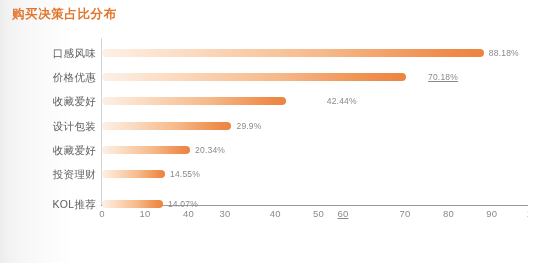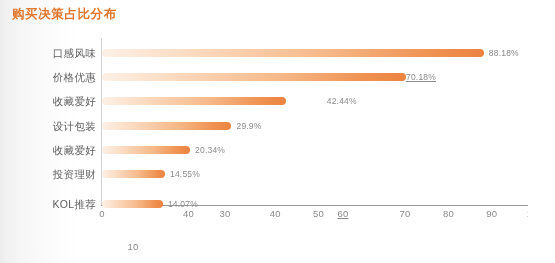--- a/index.html
+++ b/index.html
@@ -144,21 +144,21 @@
           <div class="bar-track" style="width: 381.819px;">
             <div class="bar" style="width: 100%;"></div>
           </div>
           <div class="val-label" style="left: 488.819px;">88.18%</div>
         </div>
         <div class="bar-row" style="top: 65.2px;">
           <div class="cat-label">价格优惠</div>
           <div class="bar-track" style="width: 303.879px;">
             <div class="bar" style="width: 100%;"></div>
           </div>
-          <div class="val-label" style="left: 406px; text-decoration: underline;">70.18%</div>
+          <div class="val-label" style="left: 428px; text-decoration: underline;">70.18%</div>
         </div>
         <div class="bar-row" style="top: 89.4px;">
           <div class="cat-label">收藏爱好</div>
           <div class="bar-track" style="width: 183.765px;">
             <div class="bar" style="width: 100%;"></div>
           </div>
           <div class="val-label" style="left: 290.765px; margin-left: 36px;">42.44%</div>
         </div>
         <div class="bar-row" style="top: 113.6px;">
           <div class="cat-label">设计包装</div>
@@ -184,21 +184,21 @@
         <div class="bar-row" style="top: 192px;">
           <div class="cat-label">KOL推荐</div>
           <div class="bar-track" style="width: 60.9231px;">
             <div class="bar" style="width: 100%;"></div>
           </div>
           <div class="val-label" style="left: 167.923px;">14.07%</div>
         </div>
       </div>
     <div id="ticks-layer">
         <div class="tick-label" style="left: 102px;">0</div>
-        <div class="tick-label" style="left: 133px; margin-top: 33px;">10</div>
+        <div class="tick-label" style="left: 145px;">10</div>
         <div class="tick-label" style="left: 188.6px;">40</div>
         <div class="tick-label" style="left: 225px;">30</div>
         <div class="tick-label" style="left: 275.2px;">40</div>
         <div class="tick-label" style="left: 318.5px;">50</div>
         <div class="tick-label" style="left: 343px; text-decoration: underline;">60</div>
         <div class="tick-label" style="left: 405.1px;">70</div>
         <div class="tick-label" style="left: 448.4px;">80</div>
         <div class="tick-label" style="left: 491.7px;">90</div>
         <div class="tick-label" style="left: 535px;">100</div>
       </div>

